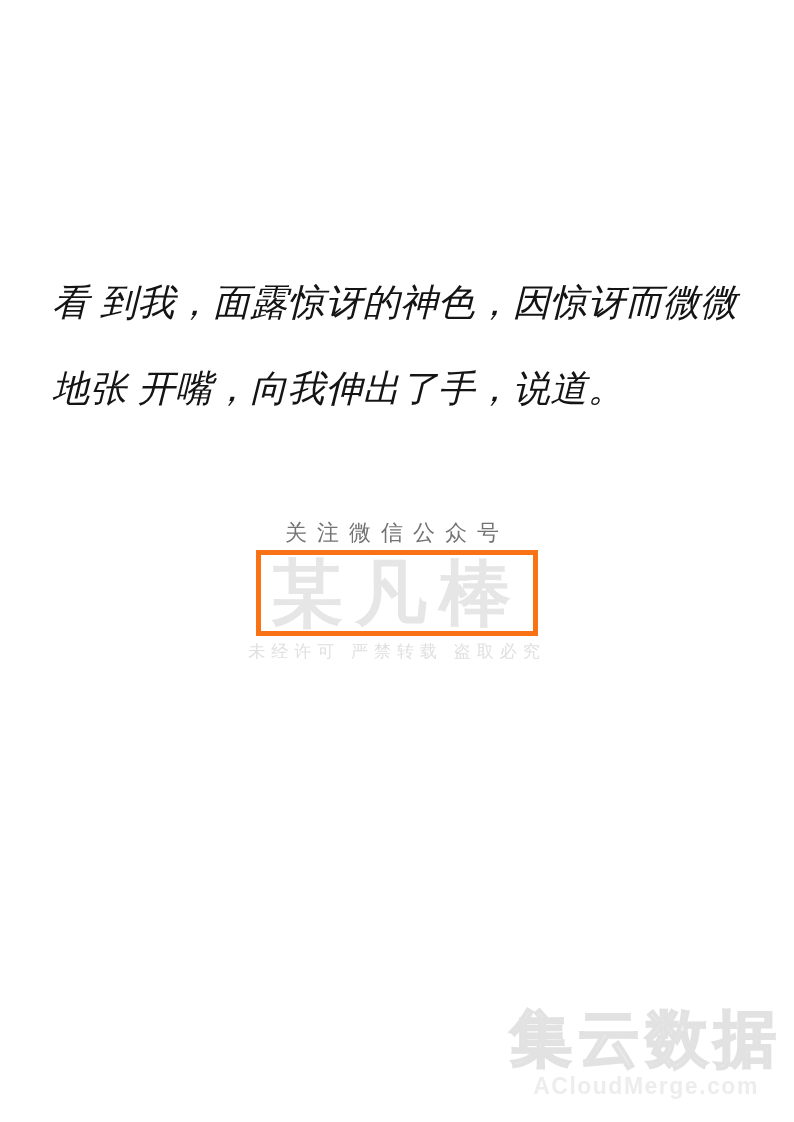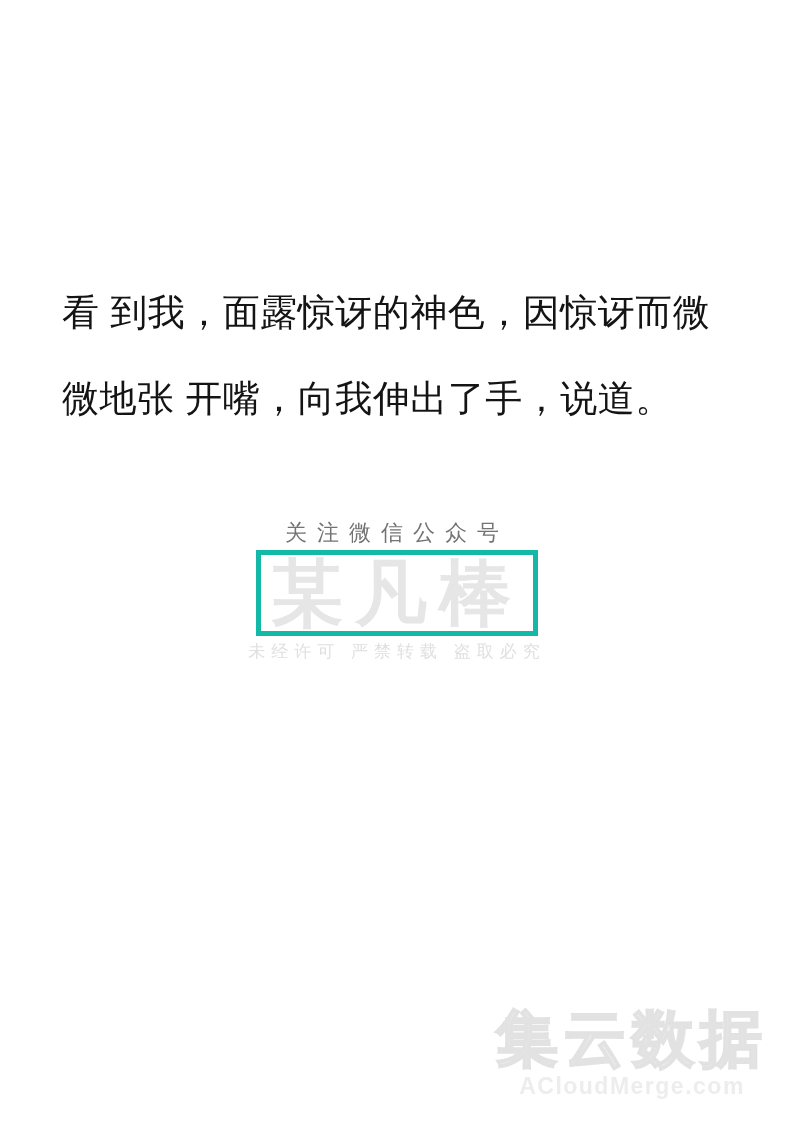--- a/index.html
+++ b/index.html
@@ -28,23 +28,24 @@
     font-size: 37px;
     line-height: 86px;
     color: #141414;
     letter-spacing: 0.5px;
     font-weight: 400;
     white-space: pre-wrap;
     word-break: break-all;
   }
 
   .para {
-    margin: 10px;
+    margin: 0;
     white-space: pre-wrap;
     word-break: break-all;
+    font-style: italic;
   }
 
   
   .wm-center {
     position: absolute;
     left: 50%;
     top: 505px;
     transform: translateX(-50%);
     width: 360px;
     height: 170px;
@@ -56,21 +57,21 @@
     justify-content: center;
   }
   .wm-center .wm-top {
     font-size: 22px;
     letter-spacing: 10px;
     color: #737373;
     margin-bottom: 2px;
     white-space: nowrap;
   }
   .wm-box {
-    border: 5px solid #14b8a6;
+    border: 5px solid #f97316;
     background: rgba(255,255,255,0.0);
     padding: 2px 10px;
     display: flex;
     justify-content: center;
   }
   .wm-box .wm-brand {
     font-size: 72px;
     font-weight: 700;
     color: #e6e6e6;
     letter-spacing: 12px;
@@ -81,21 +82,21 @@
     font-size: 17px;
     letter-spacing: 6px;
     color: #e0e0e0;
     margin-top: 4px;
     white-space: nowrap;
   }
 
   
   .wm-corner {
     position: absolute;
-    right: 26px;
+    right: 12px;
     bottom: 22px;
     z-index: 4;
     text-align: center;
     pointer-events: none;
   }
   .wm-corner .wm-cn {
     font-size: 62px;
     font-weight: 700;
     color: #f0f0f0;
     letter-spacing: 6px;

